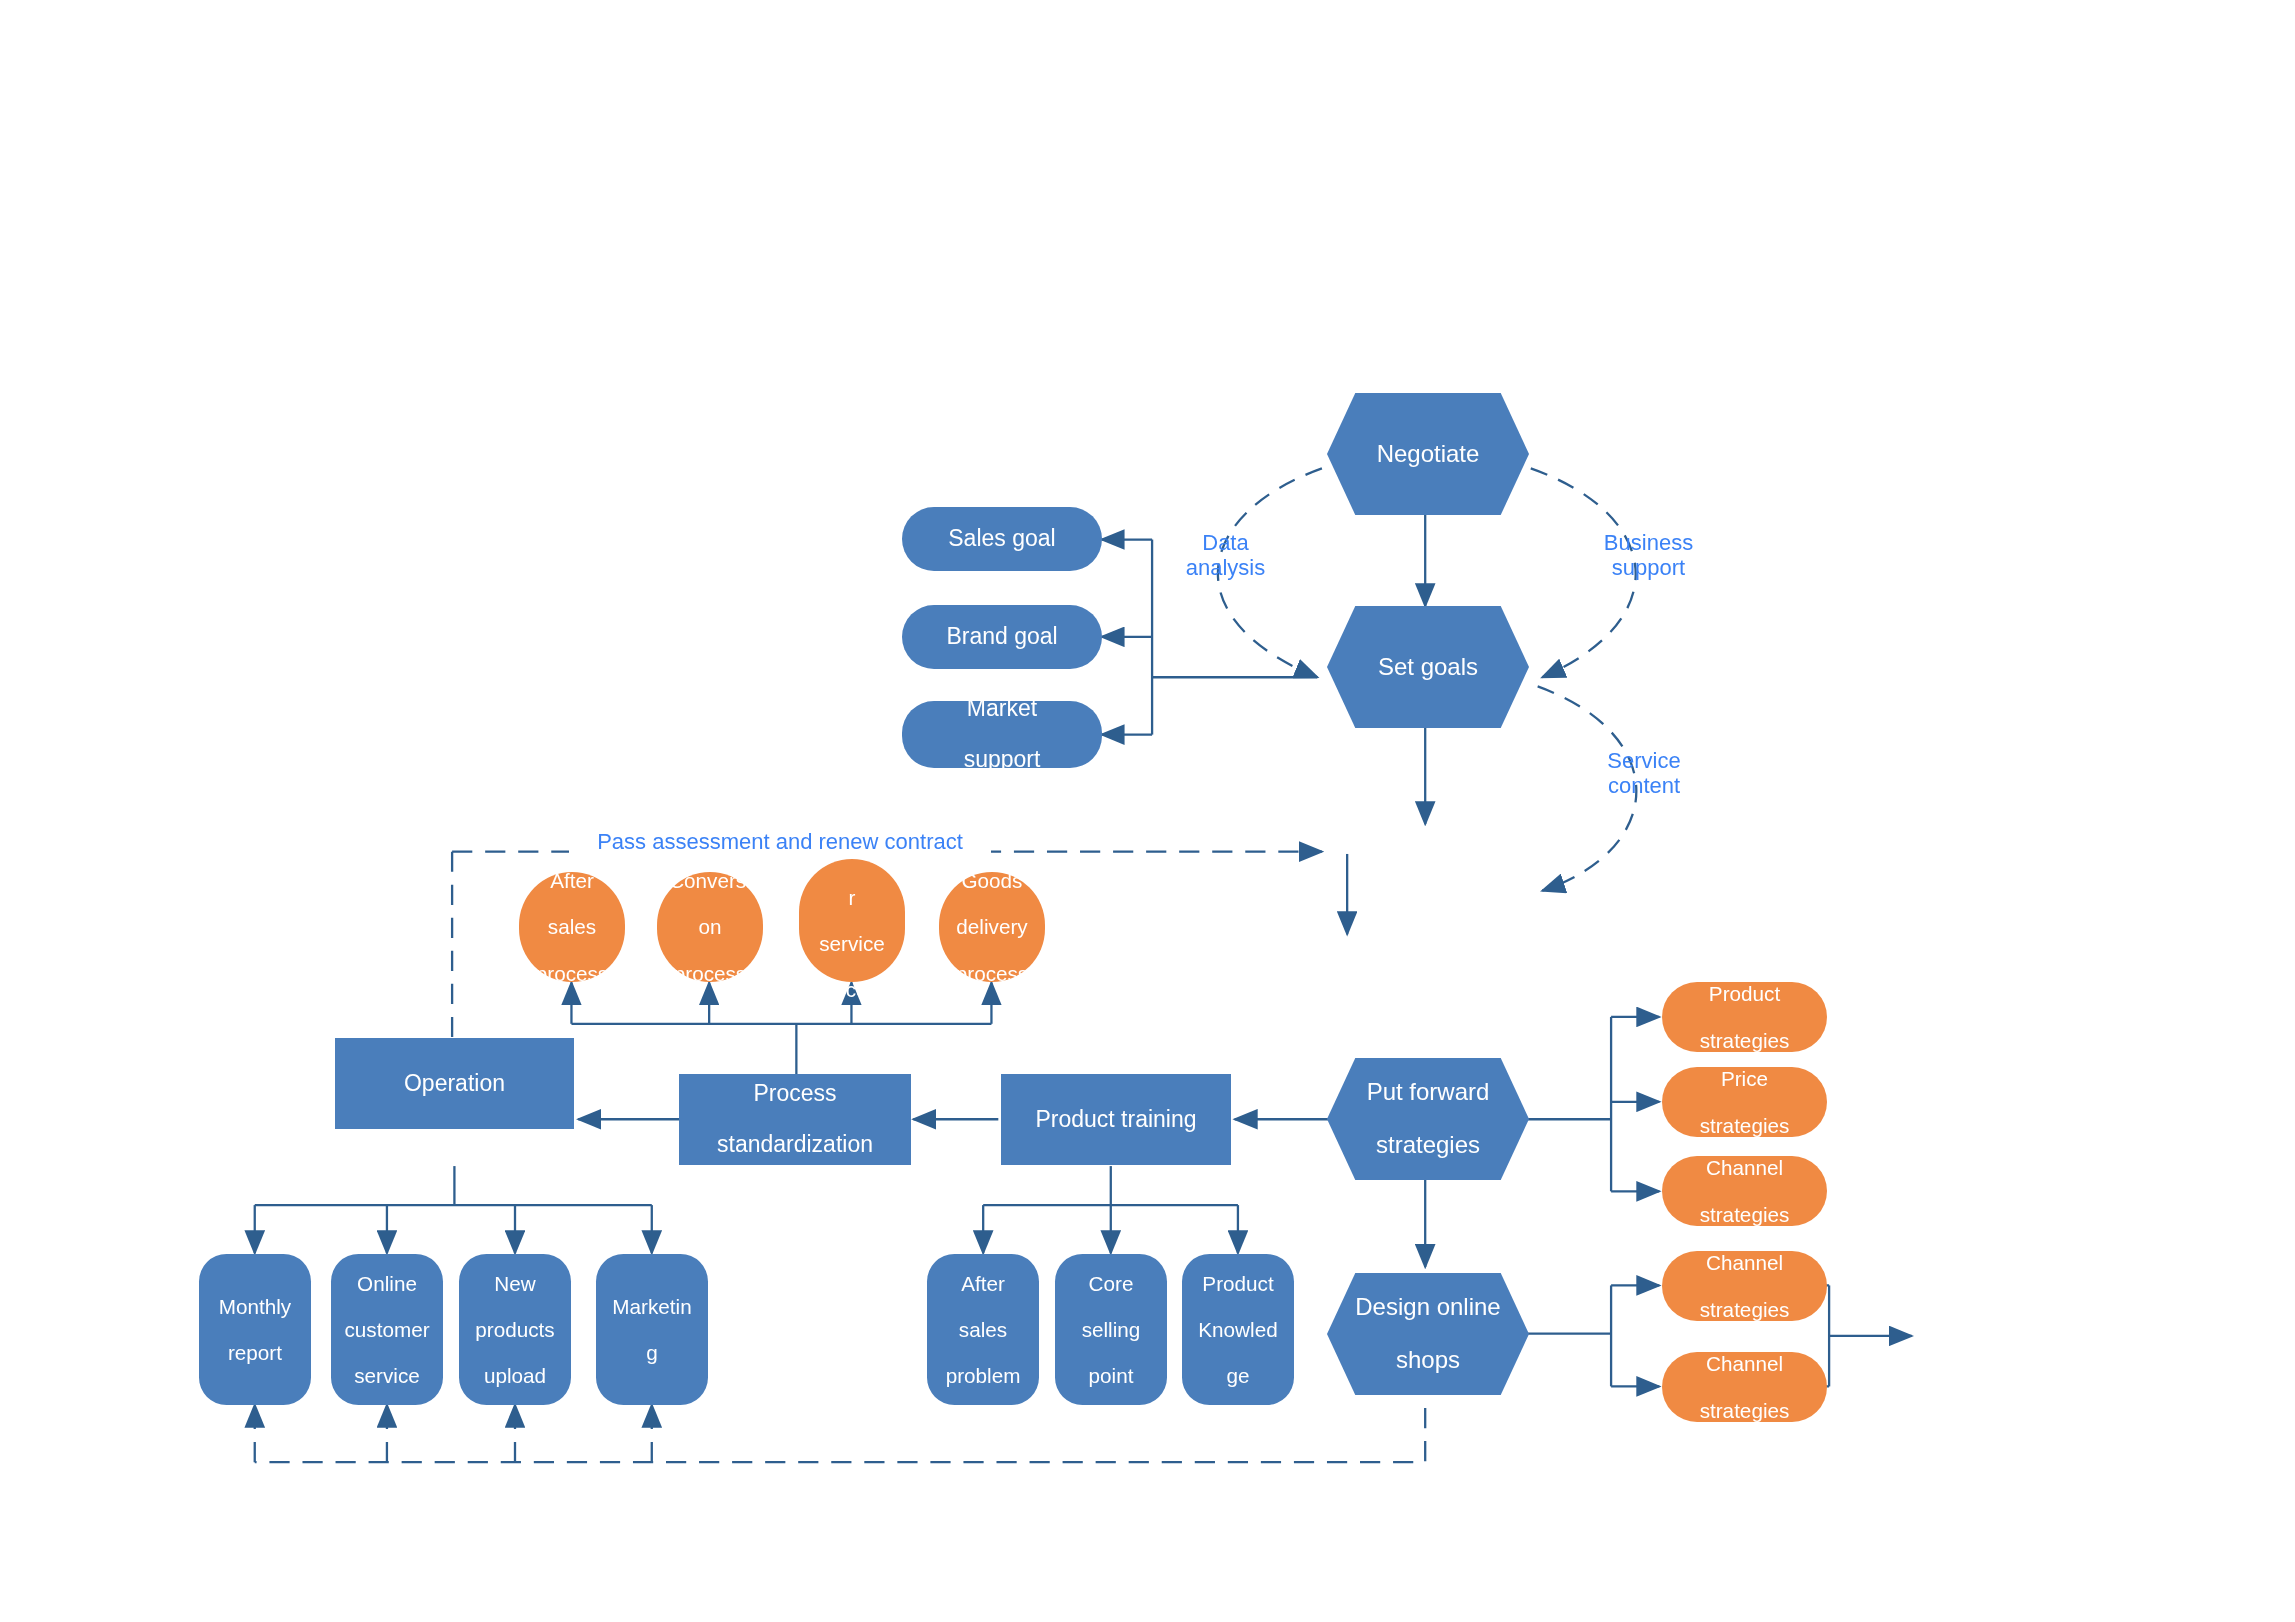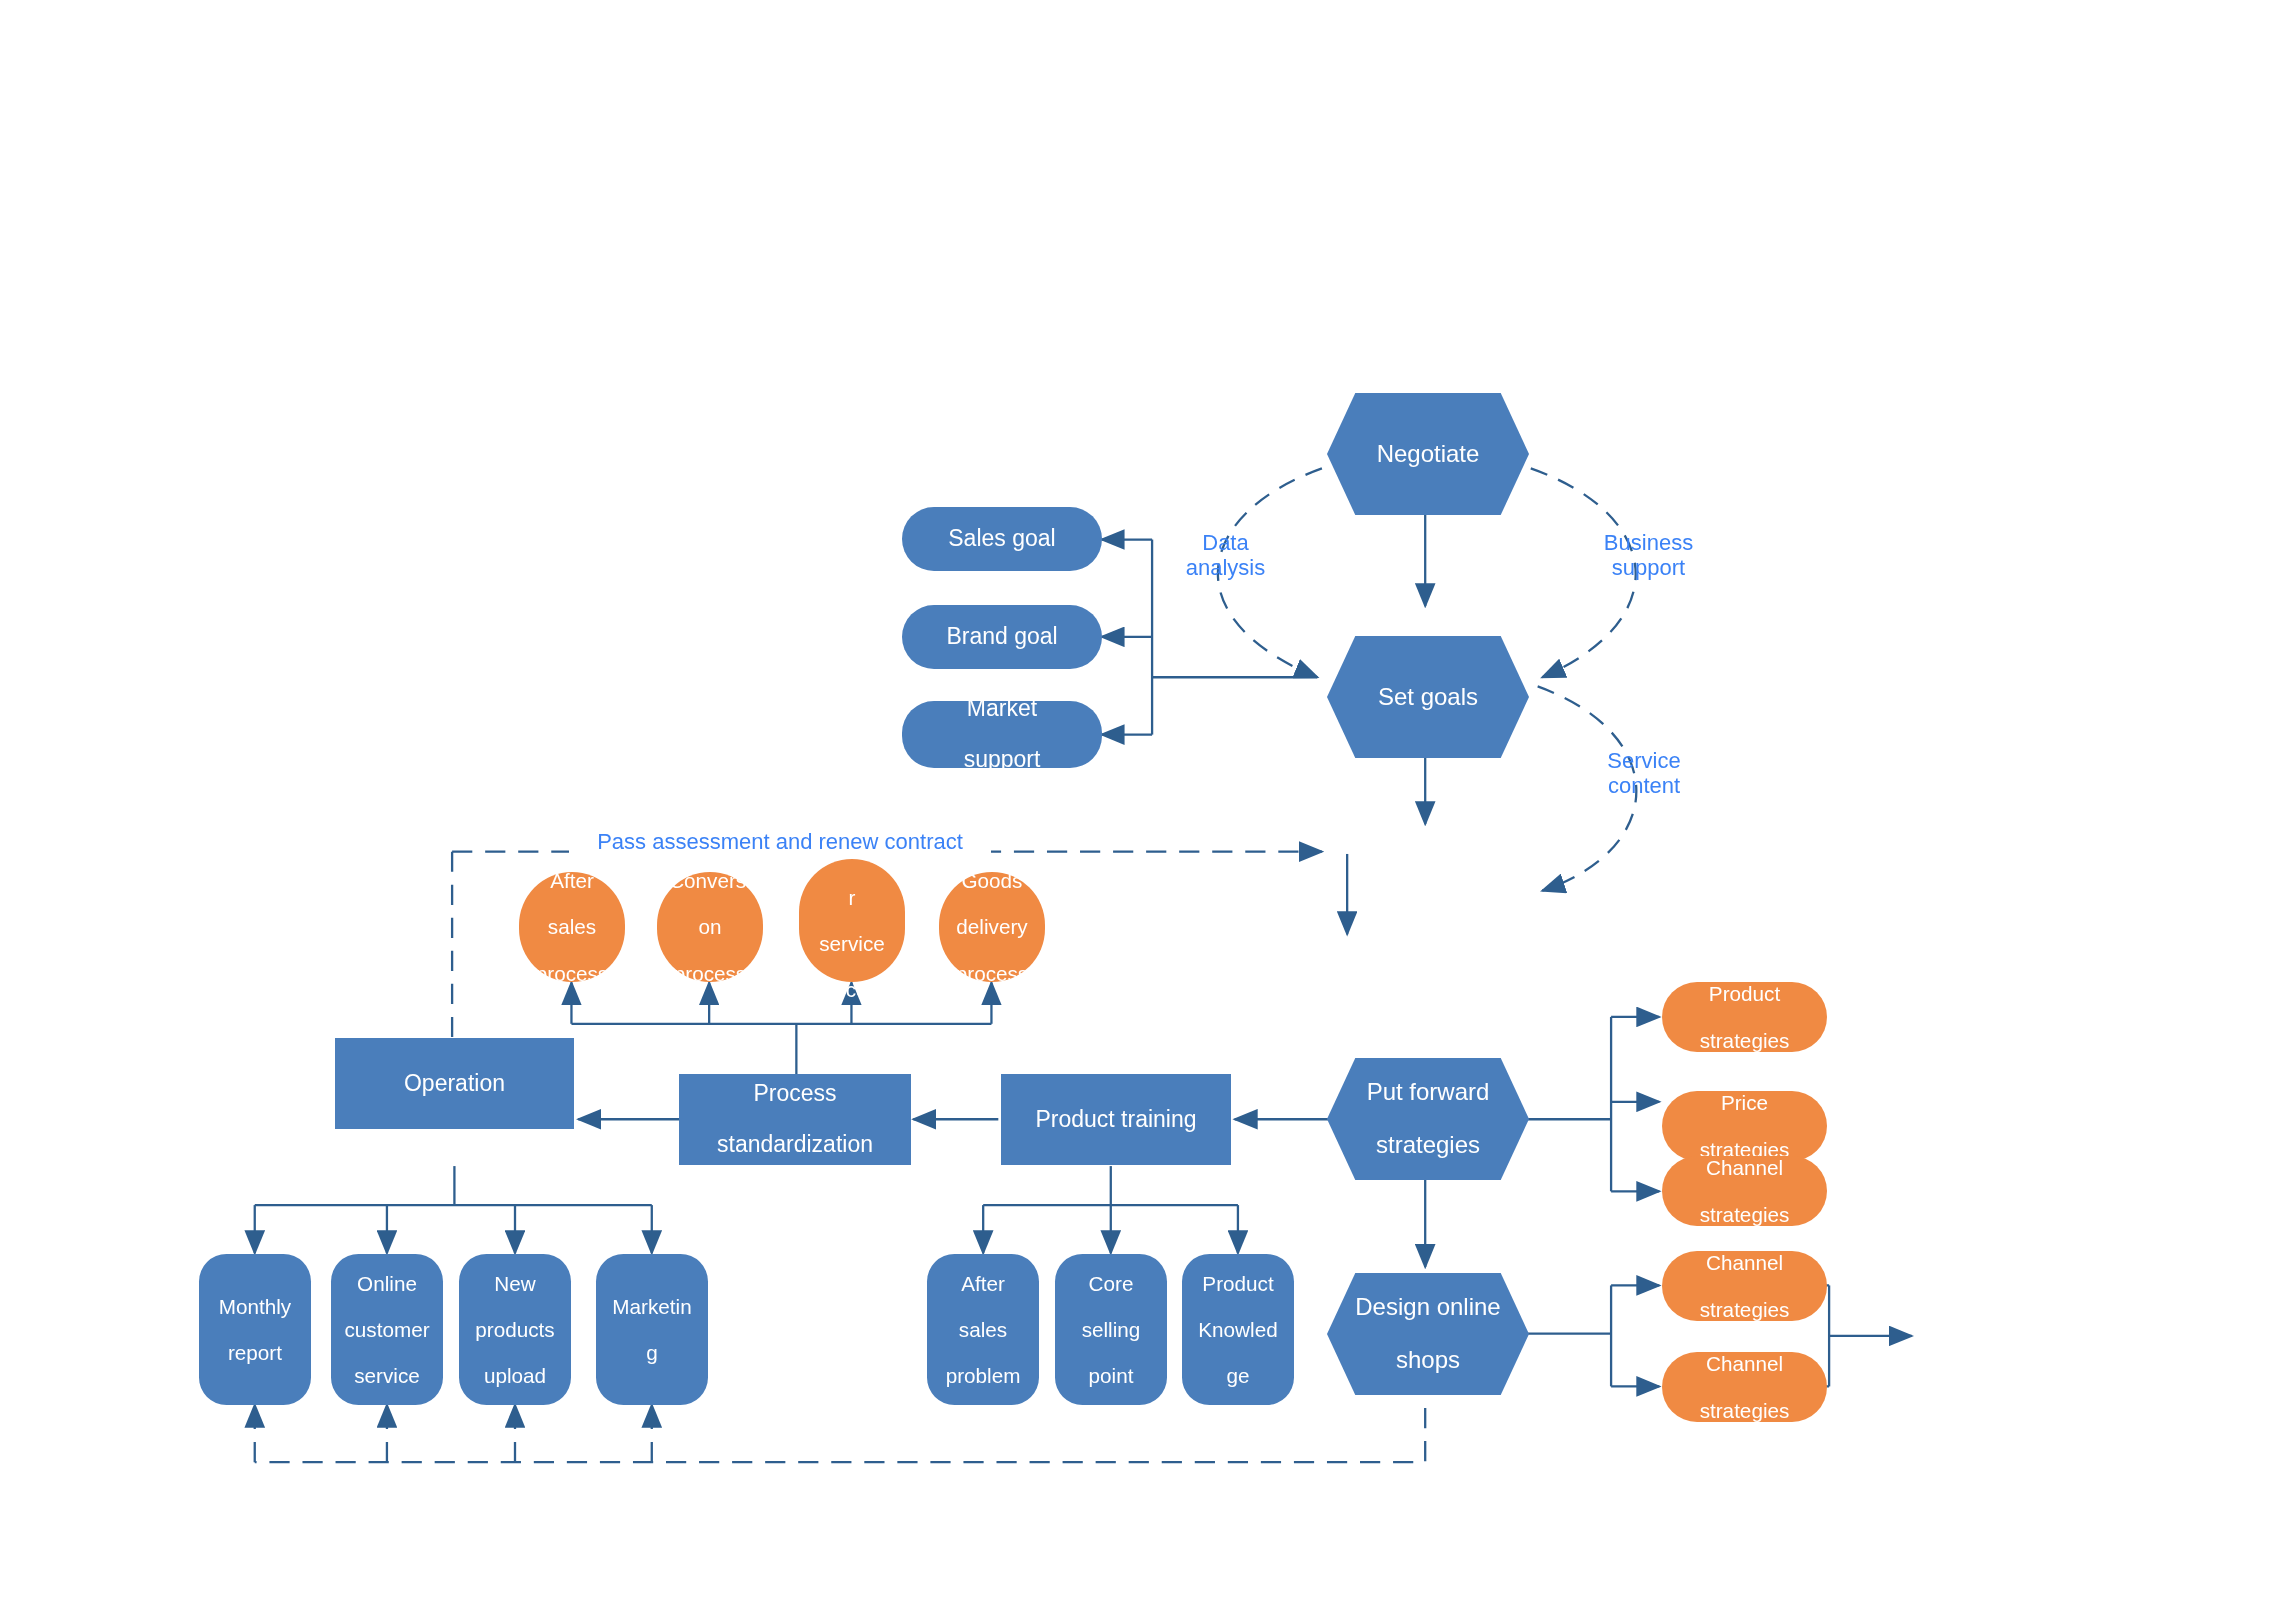--- a/index.html
+++ b/index.html
@@ -111,21 +111,21 @@
       <path d="M1122,3185 L1122,3060" stroke-dasharray="44,28" marker-end="url(#ah)"></path>
       <path d="M1420,3185 L1420,3060" stroke-dasharray="44,28" marker-end="url(#ah)"></path>
     </g>
   </svg>
 
   <div class="node hex" style="left:1327px;top:393px;width:202px;height:122px;font-size:24px;">
     <div class="hexbg"></div>
     <span>Negotiate</span>
   </div>
 
-  <div class="node hex" style="left:1327px;top:636px;width:202px;height:122px;font-size:24px;">
+  <div class="node hex" style="left:1327px;top:606px;width:202px;height:122px;font-size:24px;">
     <div class="hexbg"></div>
     <span>Set goals</span>
   </div>
 
 
   <div class="node hex" style="left:1327px;top:1058px;width:202px;height:122px;font-size:24px;">
     <div class="hexbg"></div>
     <span>
       <span>Put forward</span><br>
       <span>strategies</span>
@@ -257,21 +257,21 @@
     </span>
   </div>
 
   <div class="node pill-orange" style="left:1662px;top:982px;width:165px;height:70px;border-radius:35px;font-size:20.7px;">
     <span>
       <span>Product</span><br>
       <span>strategies</span>
     </span>
   </div>
 
-  <div class="node pill-orange" style="left:1662px;top:1067px;width:165px;height:70px;border-radius:35px;font-size:20.7px;margin-top:24px;">
+  <div class="node pill-orange" style="left:1662px;top:1067px;width:165px;height:70px;border-radius:35px;font-size:20.7px;">
     <span>
       <span>Price</span><br>
       <span>strategies</span>
     </span>
   </div>
 
   <div class="node pill-orange" style="left:1662px;top:1156px;width:165px;height:70px;border-radius:35px;font-size:20.7px;">
     <span>
       <span>Channel</span><br>
       <span>strategies</span>

